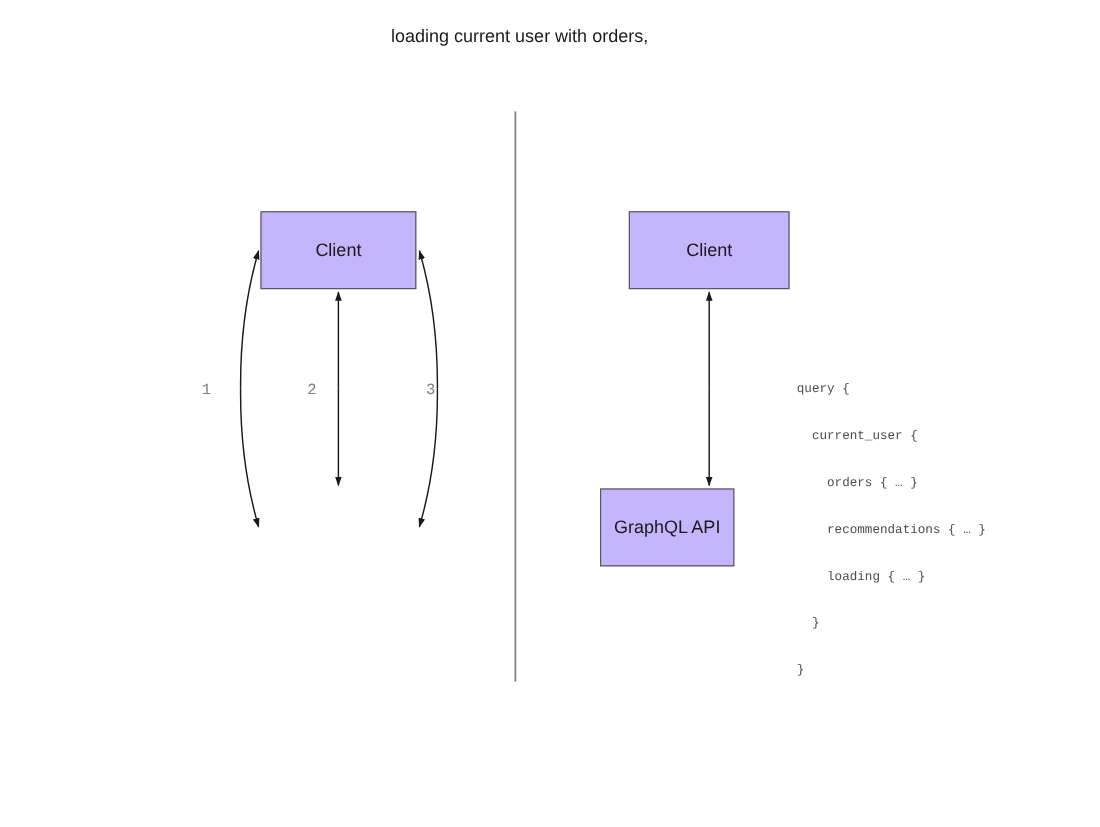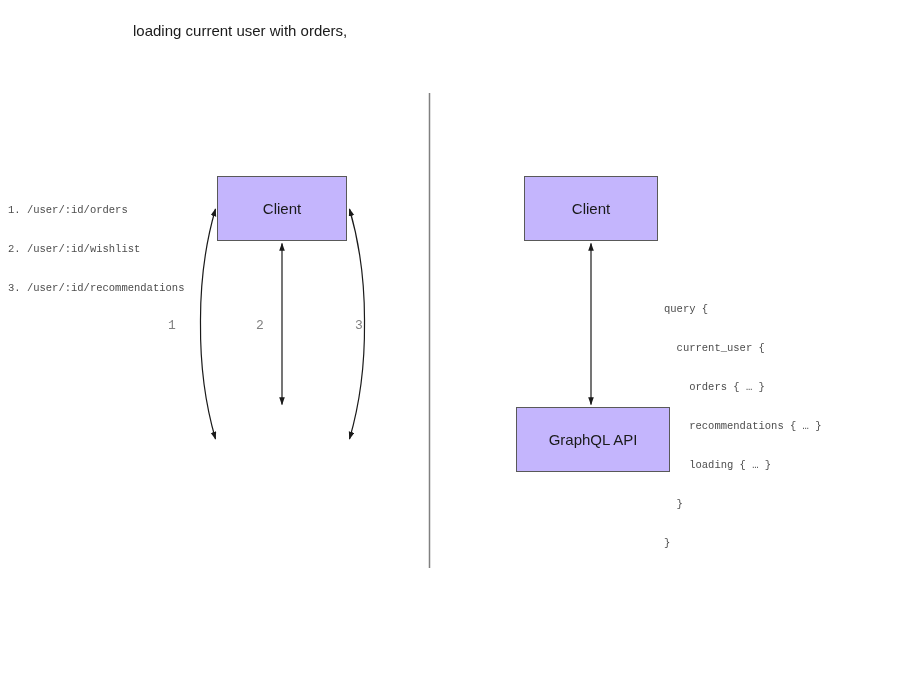--- a/index.html
+++ b/index.html
@@ -9,51 +9,52 @@
     height: 689px;
     background: #ffffff;
     overflow: hidden;
     font-family: "Liberation Sans", sans-serif;
   }
   .title {
     position: absolute;
     left: 133px;
     top: 21px;
     width: 600px;
+    text-align: center;
     font-size: 15px;
     line-height: 19px;
     color: #1a1a1a;
   }
   .mono-block {
     position: absolute;
     font-family: "Liberation Mono", "DejaVu Sans Mono", monospace;
     font-size: 10.5px;
     line-height: 13px;
     color: #4d4d4d;
     white-space: pre;
   }
   .endpoints { left: 8px; top: 178px; }
-  .query     { left: 664px; top: 277px; font-family: Liberation Mono, monospace; }
+  .query     { left: 664px; top: 293px; font-family: Liberation Mono, monospace; }
   .box {
     position: absolute;
     width: 130px;
     height: 65px;
     background: #c4b5fd;
     border: 1px solid #595959;
     box-sizing: border-box;
     display: flex;
     align-items: center;
     justify-content: center;
     font-size: 15px;
     color: #1a1a1a;
   }
   .box.client-left  { left: 217px; top: 176px; }
   .box.rest-api     { left: 217px; top: 407px; }
   .box.client-right { left: 524px; top: 176px; width: 134px; }
-  .box.graphql-api  { left: 516px; top: 407px; width: 154px; }
+  .box.graphql-api  { left: 500px; top: 407px; width: 112px; }
   .arrow-label {
     position: absolute;
     transform: translate(-50%, -50%);
     font-family: "Liberation Mono", "DejaVu Sans Mono", monospace;
     font-size: 13px;
     color: #808080;
   }
   .lbl-1 { left: 172px; top: 325px; }
   .lbl-2 { left: 260px; top: 325px; }
   .lbl-3 { left: 359px; top: 325px; }
@@ -66,25 +67,20 @@
 </style>
 </head>
 <body>
 
 <div class="stage">
 
   <div class="title">
     <div>loading current user with orders,</div>
   </div>
 
-  <div class="mono-block endpoints">
-    <div>1. /user/:id/orders</div>
-    <div>2. /user/:id/wishlist</div>
-    <div>3. /user/:id/recommendations</div>
-  </div>
 
   <div class="mono-block query">
     <div>query {</div>
     <div>  current_user {</div>
     <div>    orders { … }</div>
     <div>    recommendations { … }</div>
     <div>    loading { … }</div>
     <div>  }</div>
     <div>}</div>
   </div>

